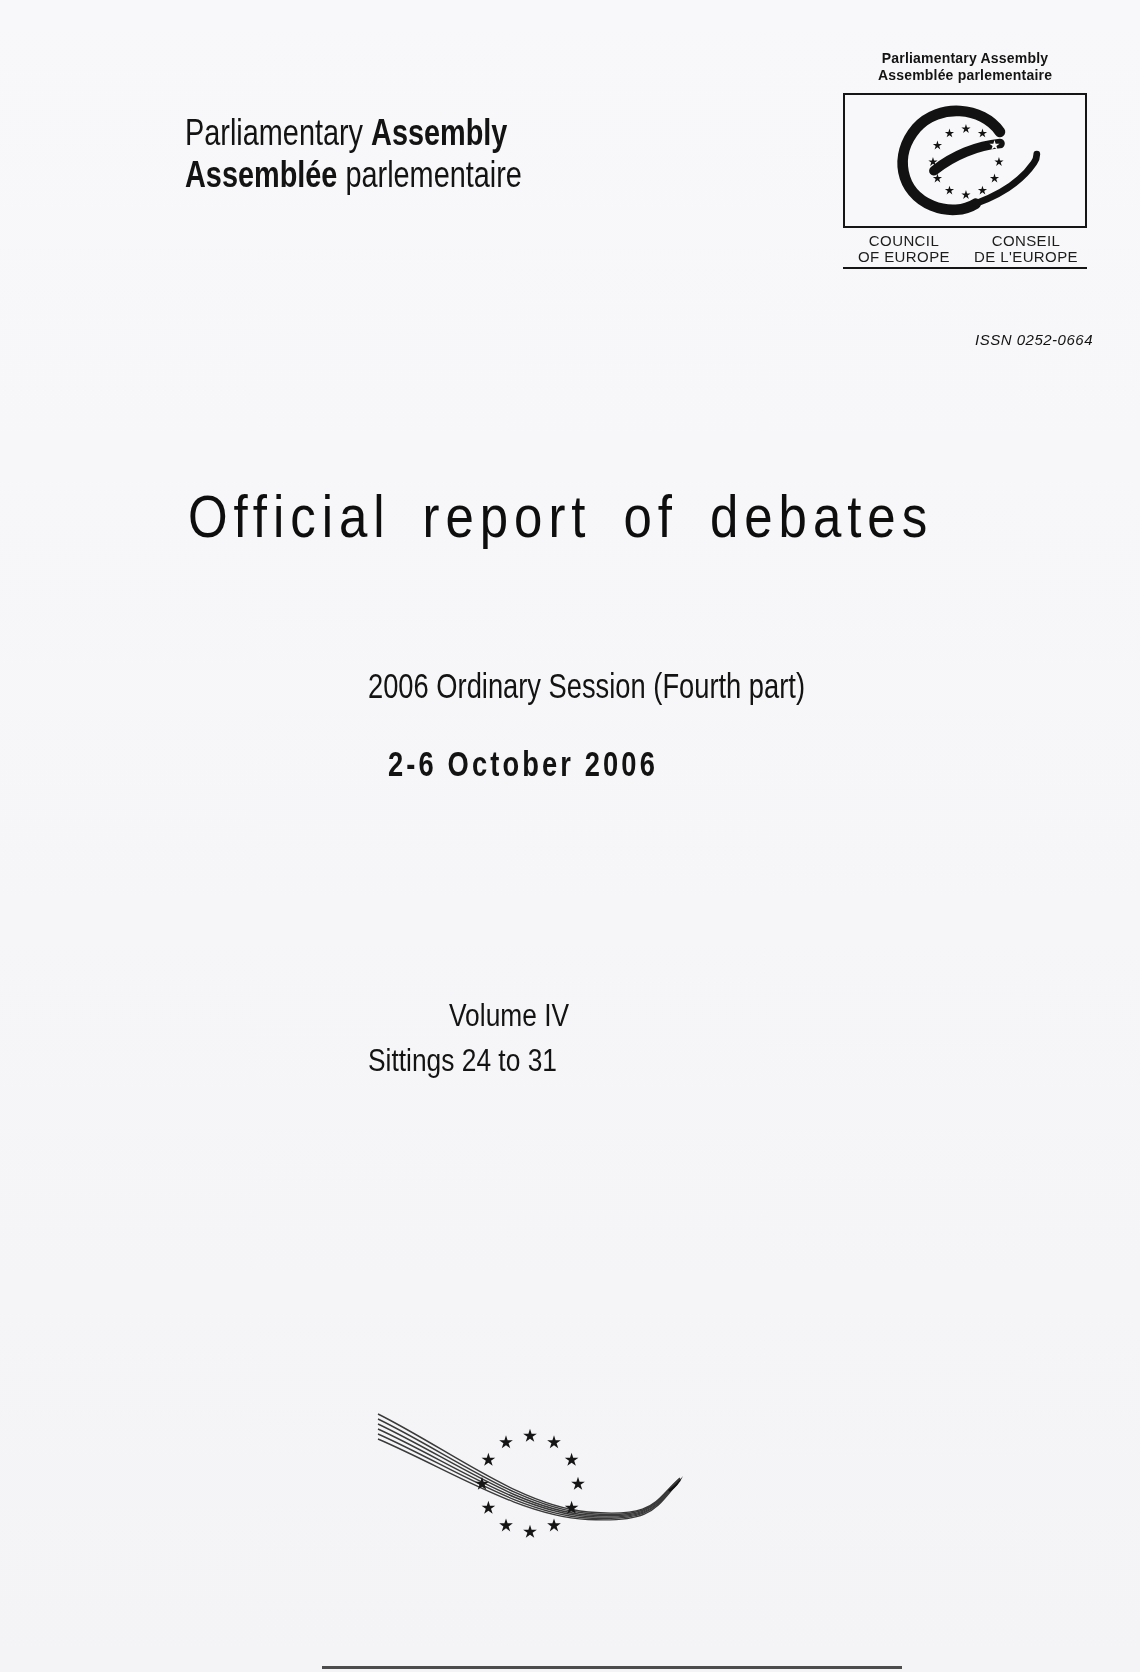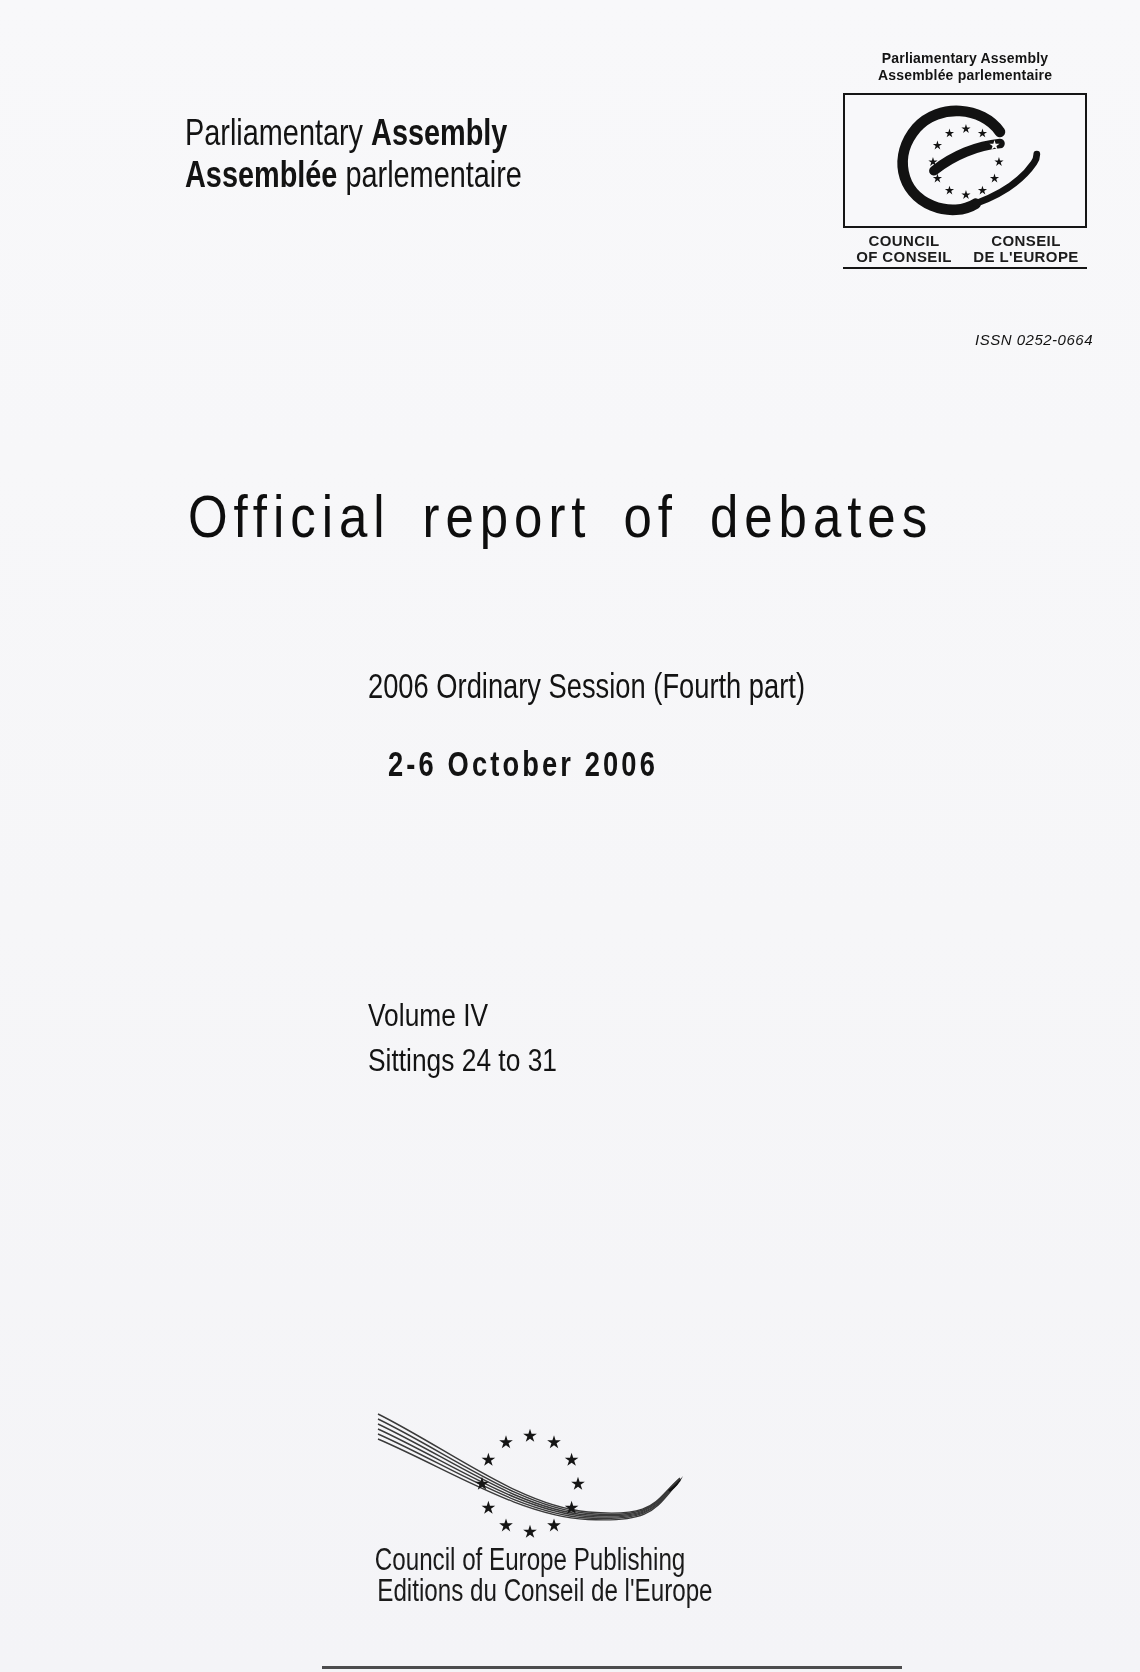--- a/index.html
+++ b/index.html
@@ -21,32 +21,32 @@
   .masthead b{font-weight:700;}
 
   .logo-caption{position:absolute;left:843px;top:50px;width:244px;text-align:center;
     font-size:14px;line-height:17px;font-weight:700;letter-spacing:0.2px;}
 
   .logo-box{position:absolute;left:843px;top:93px;width:244px;height:135px;
     border:2px solid #151515;box-sizing:border-box;background:#f8f8fa;}
   .logo-box svg{display:block;width:100%;height:100%;}
 
   .council-row{position:absolute;left:843px;top:233px;width:244px;display:flex;}
-  .council-col{width:50%;text-align:center;font-size:15px;line-height:16px;letter-spacing:0.4px;color:#1c1c1c;font-weight:bold;}
+  .council-col{width:50%;text-align:center;font-size:15px;line-height:16px;letter-spacing:0.4px;color:#1c1c1c;}
   .council-rule{position:absolute;left:843px;top:267px;width:244px;height:2px;background:#151515;}
 
   .issn{position:absolute;top:331px;right:47px;font-size:15px;letter-spacing:0.5px;font-style:italic;}
 
   .main-title{position:absolute;left:188px;top:482px;font-size:60px;font-weight:400;
     letter-spacing:7px;word-spacing:14px;color:#0e0e0e;}
 
   .session-line{position:absolute;left:368px;top:666px;font-size:35px;text-align:right;}
   .dates-line{position:absolute;left:368px;top:744px;font-size:35px;font-weight:700;letter-spacing:4px;margin-left:20px;}
 
-  .volume-block{position:absolute;left:368px;top:993px;font-size:31px;line-height:45px;}
+  .volume-block{position:absolute;left:368px;top:993px;font-size:31px;line-height:45px;text-align:right;}
 
   .pub-logo{position:absolute;left:370px;top:1406px;width:320px;height:152px;}
   .pub-logo svg{display:block;width:100%;height:100%;}
 
   .publisher{position:absolute;left:330px;top:1544px;width:400px;text-align:center;
     font-size:31px;line-height:31px;color:#1a1a1a;}
 
   .bottom-line{position:absolute;left:322px;top:1666px;width:580px;height:3px;background:#3a3a3a;opacity:.9;}
 </style>
 </head>
@@ -87,21 +87,21 @@
         <use href="#star10" transform="translate(93.6,52) scale(0.5)"></use>
         <use href="#star10" transform="translate(106,39.6) scale(0.5)"></use>
       </g>
       <use href="#star10" transform="translate(152.4,52) scale(0.55)" fill="#f8f8fa"></use>
     </svg>
   </div>
 
   <div class="council-row">
     <div class="council-col">
       <div>COUNCIL</div>
-      <div>OF CONSEIL</div>
+      <div>OF EUROPE</div>
     </div>
     <div class="council-col">
       <div>CONSEIL</div>
       <div>DE L'EUROPE</div>
     </div>
   </div>
   <div class="council-rule"></div>
 
   <div class="issn">ISSN 0252-0664</div>
 
@@ -136,20 +136,16 @@
         <use href="#star10" transform="translate(160,126) scale(0.72)"></use>
         <use href="#star10" transform="translate(136,119.6) scale(0.72)"></use>
         <use href="#star10" transform="translate(118.4,102) scale(0.72)"></use>
         <use href="#star10" transform="translate(112,78) scale(0.72)"></use>
         <use href="#star10" transform="translate(118.4,54) scale(0.72)"></use>
         <use href="#star10" transform="translate(136,36.4) scale(0.72)"></use>
       </g>
     </svg>
   </div>
 
-  <div class="publisher">
-    <div><span class="condC">Council of Europe Publishing</span></div>
-    <div><span class="condC">Editions du Conseil de l'Europe</span></div>
-  </div>
 
   <div class="bottom-line"></div>
 
 </div>
 
 </body></html>

